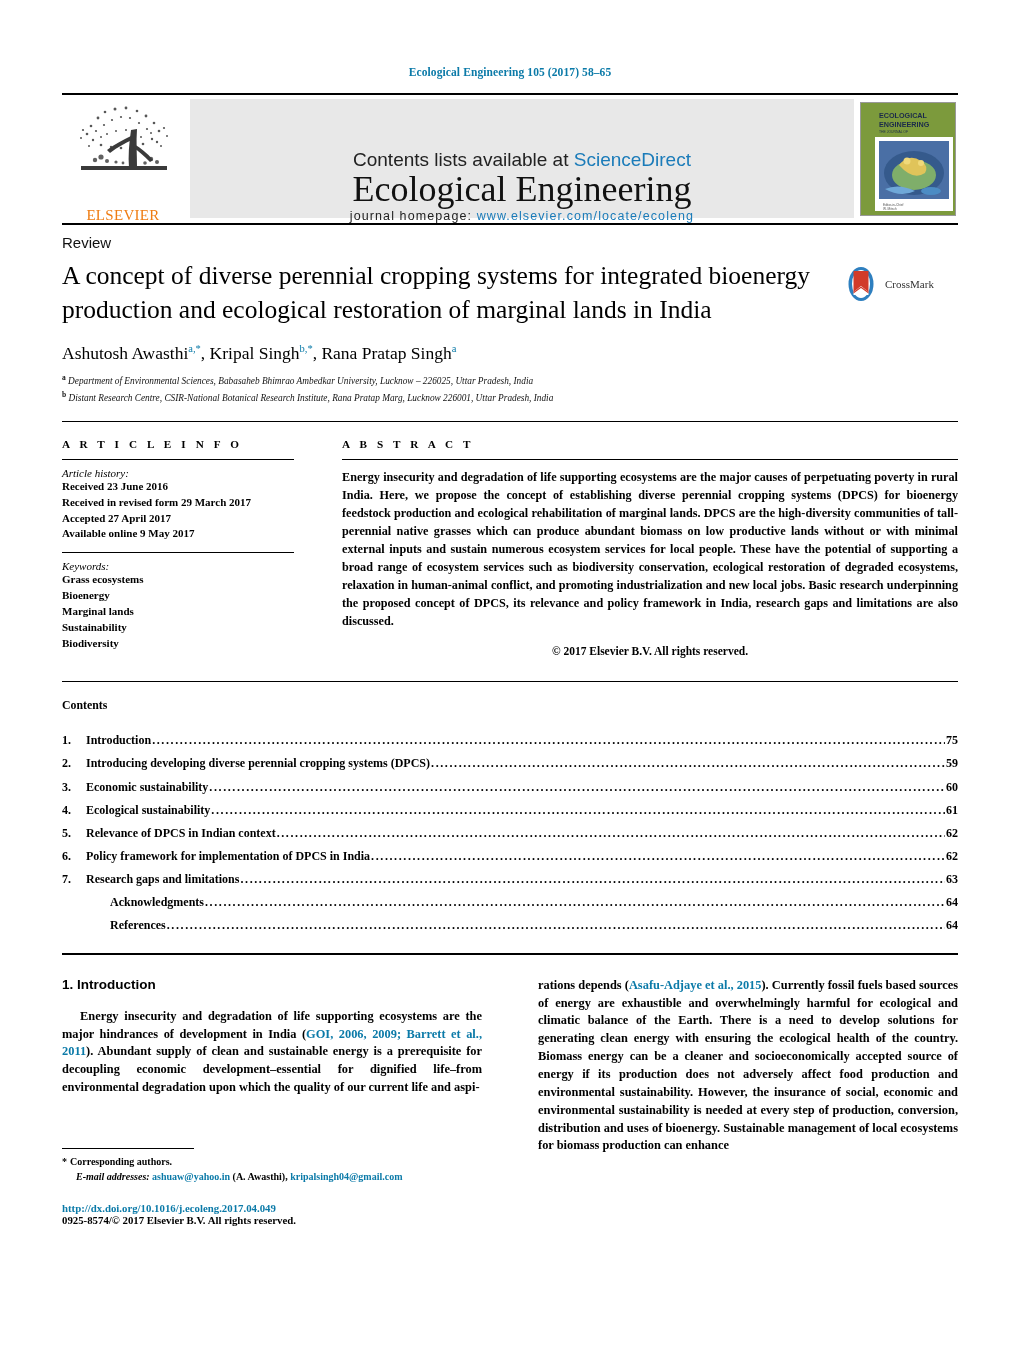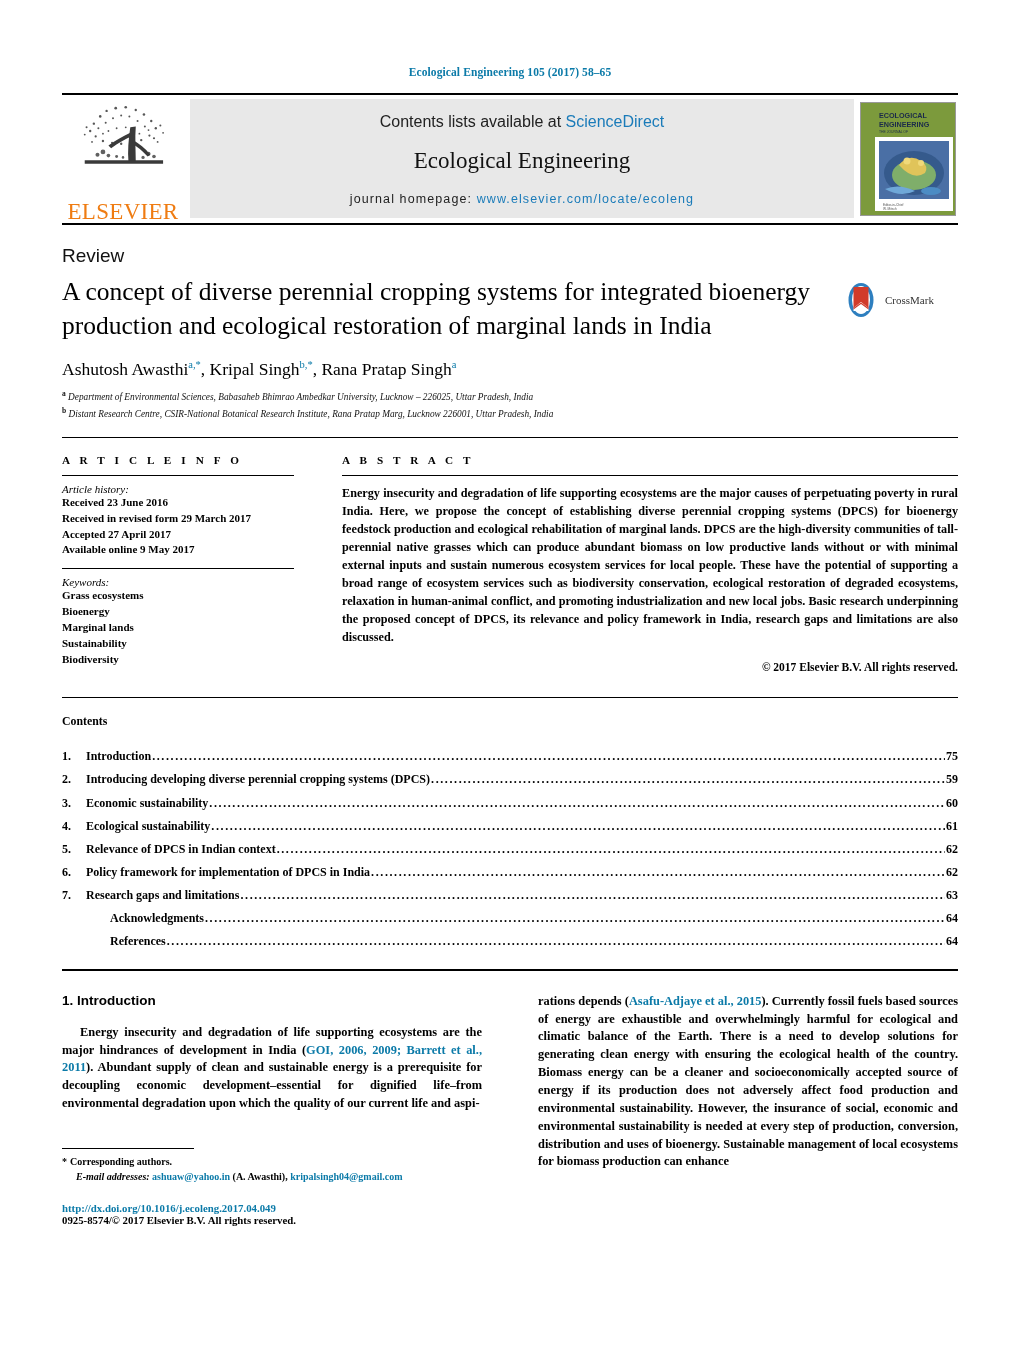--- a/index.html
+++ b/index.html
@@ -52,45 +52,46 @@
     flex-direction: column;
     align-items: center;
     justify-content: flex-start;
     padding-top: 5px;
     box-sizing: border-box;
   }
   .tree-svg { display:block; }
   .elsevier-word {
     font-family: "Liberation Serif", serif;
     color: #ef7c12;
-    font-size: 23px;
+    font-size: 15px;
     letter-spacing: 0.3px;
     line-height: 1;
     margin-top: 18px;
   }
   .masthead-center {
     flex: 1 1 auto;
     background: #e8e8e8;
     display: flex;
     flex-direction: column;
     align-items: center;
     justify-content: space-between;
     padding: 14px 0 12px 0;
     margin: 4px 6px 5px 6px;
     box-sizing: border-box;
   }
   .contents-avail {
     font-family: "Liberation Sans", sans-serif;
-    font-size: 16px;
+    font-size: 19px;
     color: #222;
+    margin-top: 36px;
   }
   .contents-avail .sd-link { color: #1a7bb9; }
   .journal-title {
     font-family: "Liberation Serif", serif;
-    font-size: 23px;
+    font-size: 36px;
     color: #111;
     line-height: 1.05;
   }
   .journal-homepage {
     font-family: "Liberation Sans", sans-serif;
     font-size: 12.5px;
     letter-spacing: 1.1px;
     color: #222;
   }
   .journal-homepage .hp-link { color: #1a7bb9; }
@@ -101,22 +102,22 @@
     border: 1px solid #999;
     box-sizing: border-box;
     position: relative;
     overflow: hidden;
     background: #6f8b3a;
   }
 
   
   .article-type {
     font-family: "Liberation Sans", sans-serif;
-    font-size: 19px;
-    margin-top: 20px;
+    font-size: 15px;
+    margin-top: 9px;
     color: #111;
   }
   .title-row {
     display: flex;
     align-items: flex-start;
     margin-top: 8px;
   }
   h1.paper-title {
     font-family: "Liberation Serif", serif;
     font-size: 25.5px;
@@ -182,21 +183,21 @@
   .info-line { font-size: 11px; line-height: 1.42; font-weight: bold; }
   .kw-line { font-size: 11px; line-height: 1.45; font-weight: bold; }
   .abstract-body {
     padding-top: 9px;
     font-size: 12.2px;
     line-height: 1.47;
     text-align: justify;
     font-weight: bold;
   }
   .copyright {
-    text-align: right;
+    text-align: center;
     font-size: 11.5px;
     font-weight: bold;
     margin-top: 14px;
   }
 
   
   .contents-wrap {
     margin-top: 20px;
     border-top: 1.4px solid #000;
     padding-top: 16px;

